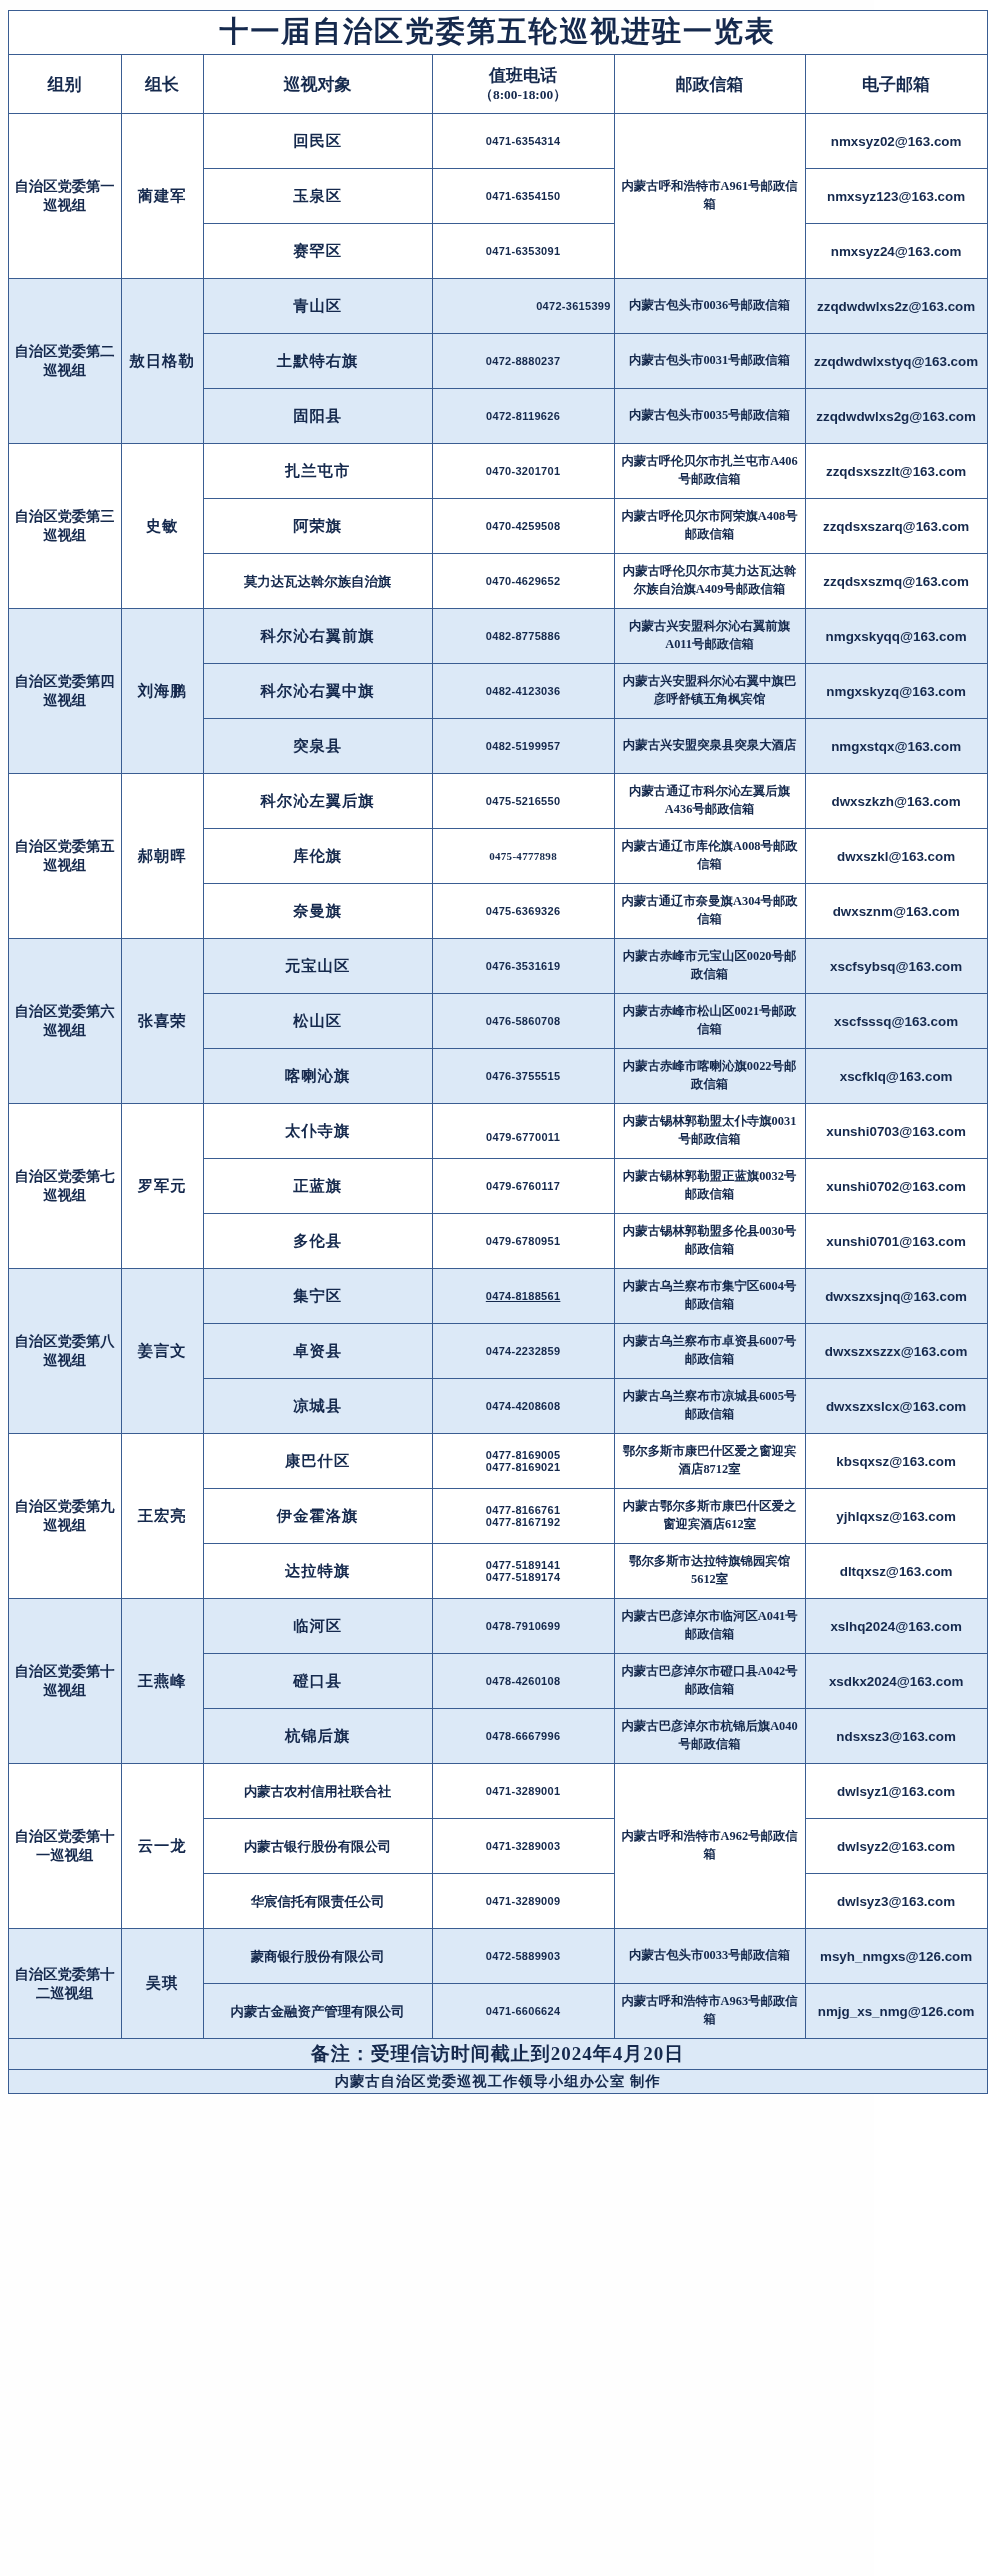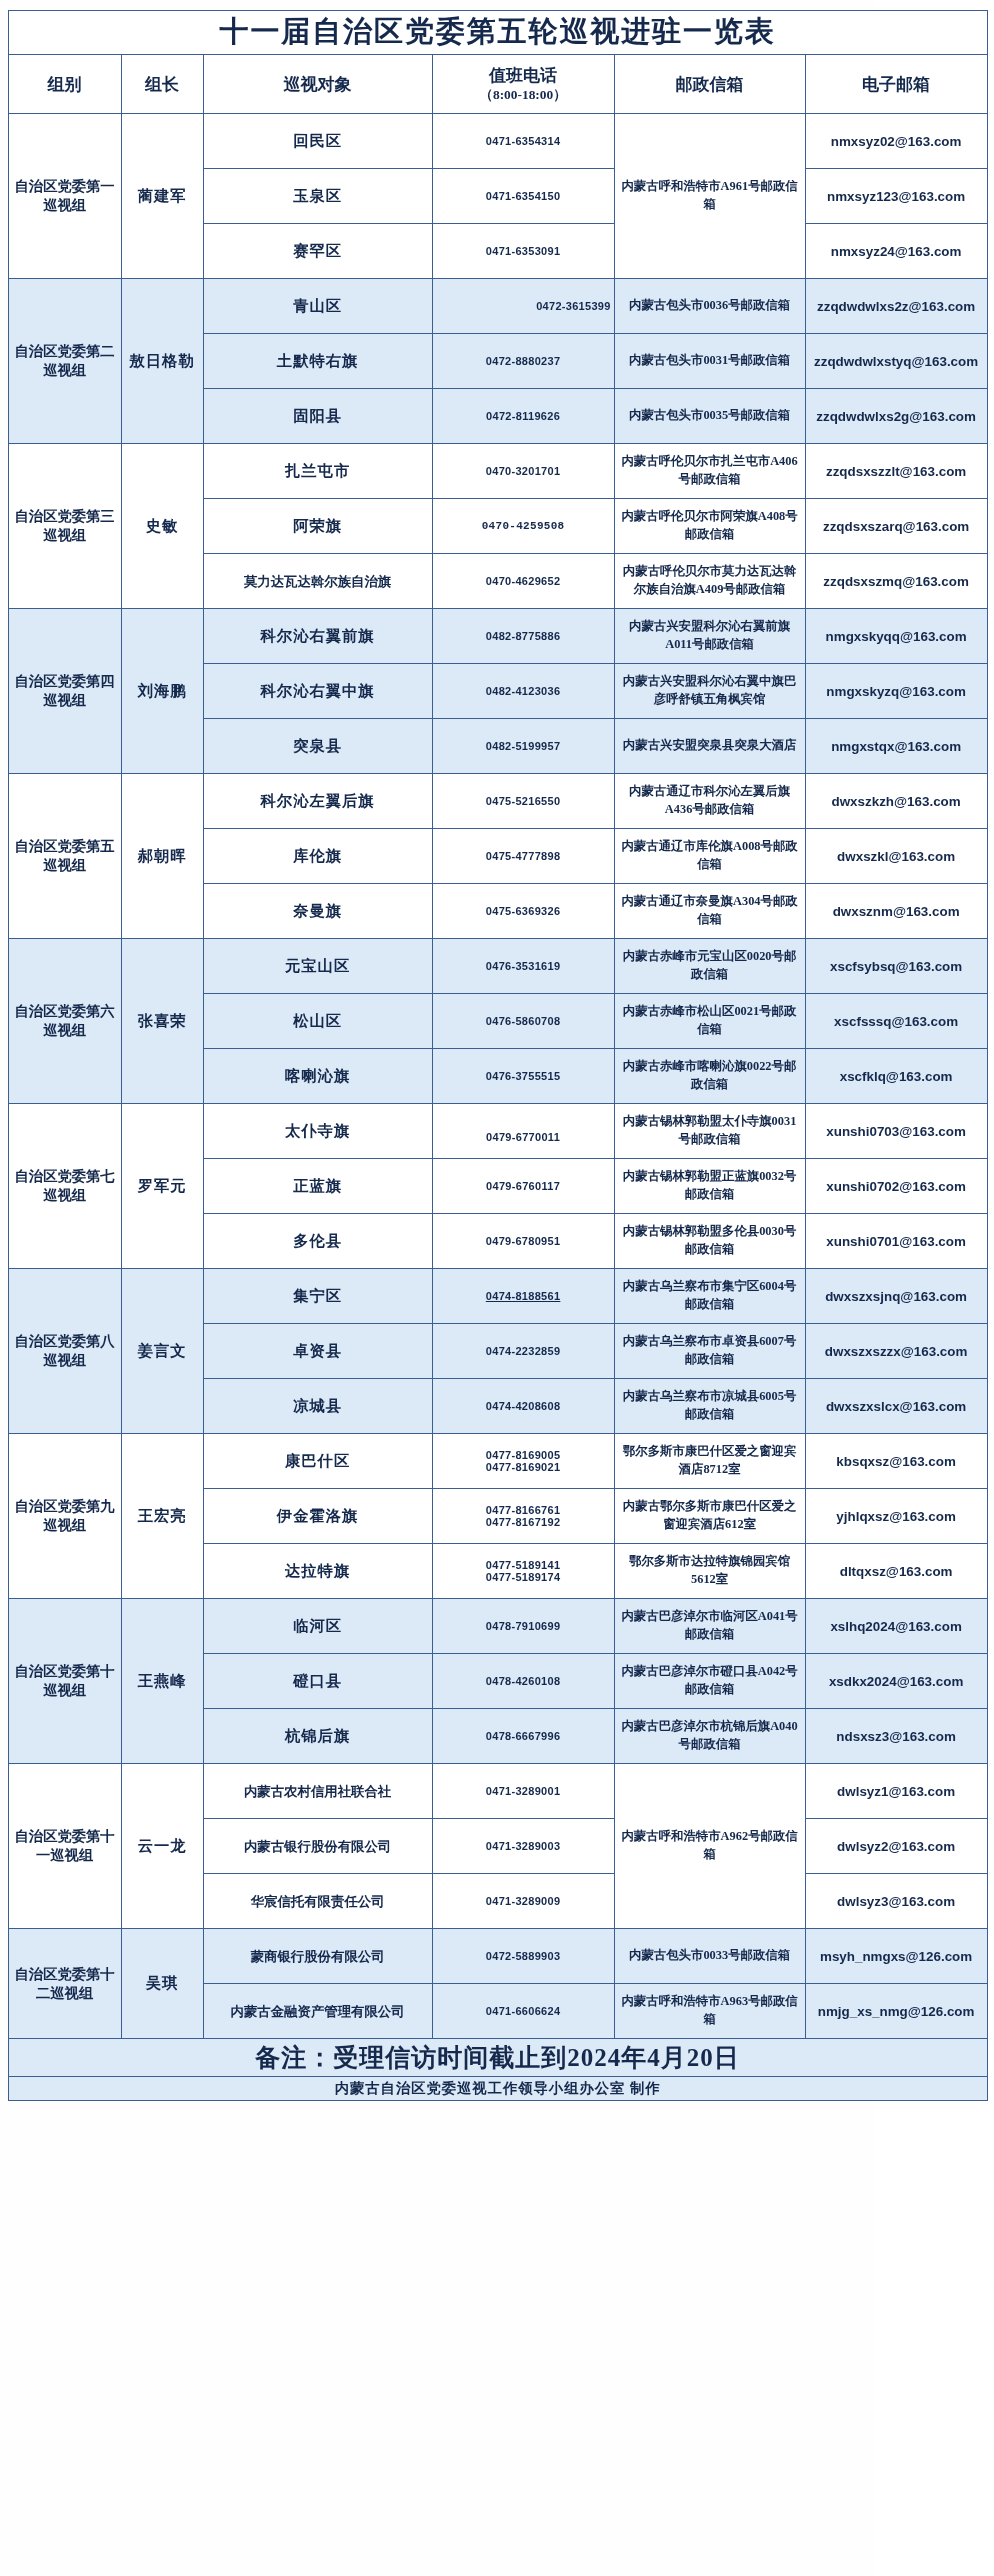--- a/index.html
+++ b/index.html
@@ -84,21 +84,21 @@
   td.mail {
     font-size: 13.4px;
     width: 182px;
     font-family: "Liberation Sans", sans-serif;
   }
   tr.band td { background: #dce9f7; }
   tr.plain td { background: #ffffff; }
   tbody tr { height: 55px; }
   .note td {
     background: #dce9f7;
-    font-size: 25px;
+    font-size: 19px;
     letter-spacing: 1px;
     padding: 15.3px 0;
     color: #12264a;
   }
   .foot td {
     background: #dce9f7;
     font-size: 14.3px;
     letter-spacing: 1px;
     padding: 11.5px 0;
     border-top: 1px solid #3a5d92;
@@ -191,21 +191,21 @@
           <td class="target">扎兰屯市</td>
           <td class="phone">
             <span style="display: block;">0470-3201701</span>
           </td>
           <td class="addr">内蒙古呼伦贝尔市扎兰屯市A406号邮政信箱</td>
           <td class="mail">zzqdsxszzlt@163.com</td>
         </tr>
         <tr class="plain">
           <td class="target">阿荣旗</td>
           <td class="phone">
-            <span style="display: block; font-family: Liberation Mono, monospace;">0470-4259508</span>
+            <span style="display: block;">0470-4259508</span>
           </td>
           <td class="addr">内蒙古呼伦贝尔市阿荣旗A408号邮政信箱</td>
           <td class="mail">zzqdsxszarq@163.com</td>
         </tr>
         <tr class="plain">
           <td class="target small">莫力达瓦达斡尔族自治旗</td>
           <td class="phone">
             <span style="display: block;">0470-4629652</span>
           </td>
           <td class="addr">内蒙古呼伦贝尔市莫力达瓦达斡尔族自治旗A409号邮政信箱</td>
@@ -243,21 +243,21 @@
           <td class="target">科尔沁左翼后旗</td>
           <td class="phone">
             <span style="display: block;">0475-5216550</span>
           </td>
           <td class="addr">内蒙古通辽市科尔沁左翼后旗A436号邮政信箱</td>
           <td class="mail">dwxszkzh@163.com</td>
         </tr>
         <tr class="plain">
           <td class="target">库伦旗</td>
           <td class="phone">
-            <span style="display: block;">0475-4777898</span>
+            <span style="display: block; font-family: Liberation Serif, serif;">0475-4777898</span>
           </td>
           <td class="addr">内蒙古通辽市库伦旗A008号邮政信箱</td>
           <td class="mail">dwxszkl@163.com</td>
         </tr>
         <tr class="plain">
           <td class="target">奈曼旗</td>
           <td class="phone">
             <span style="display: block;">0475-6369326</span>
           </td>
           <td class="addr">内蒙古通辽市奈曼旗A304号邮政信箱</td>

